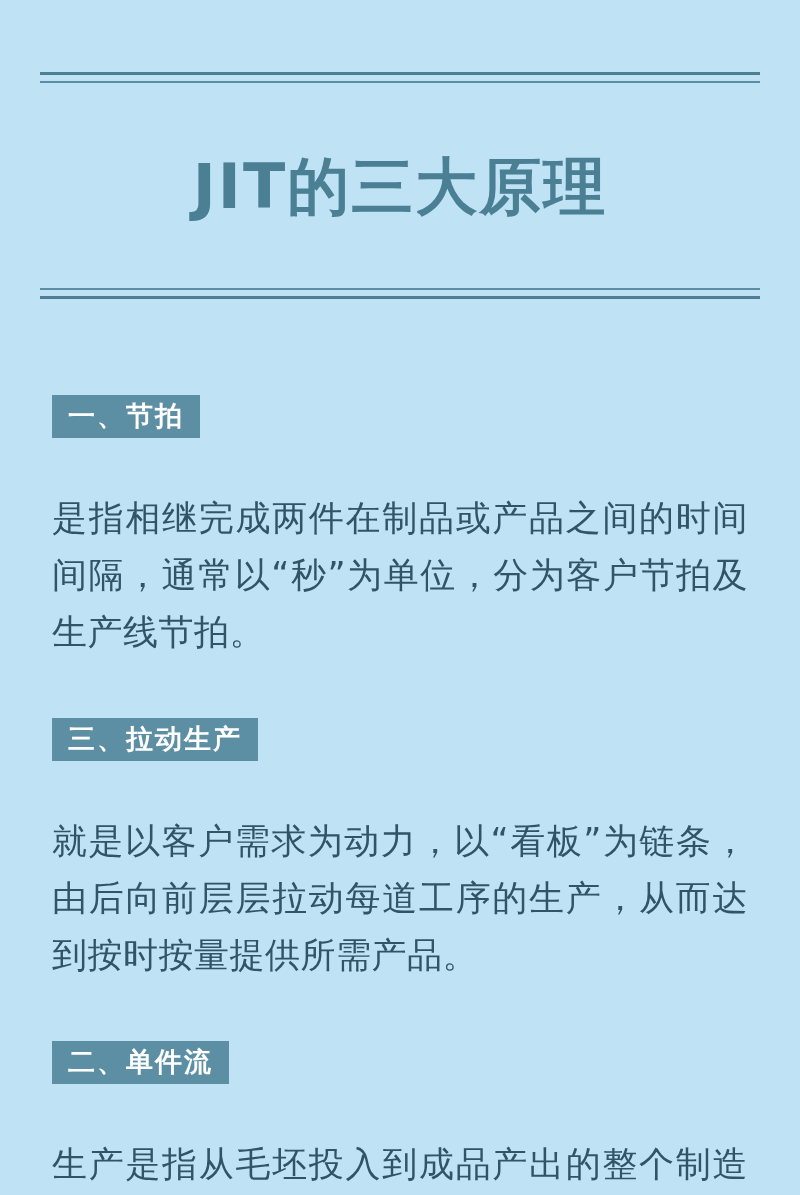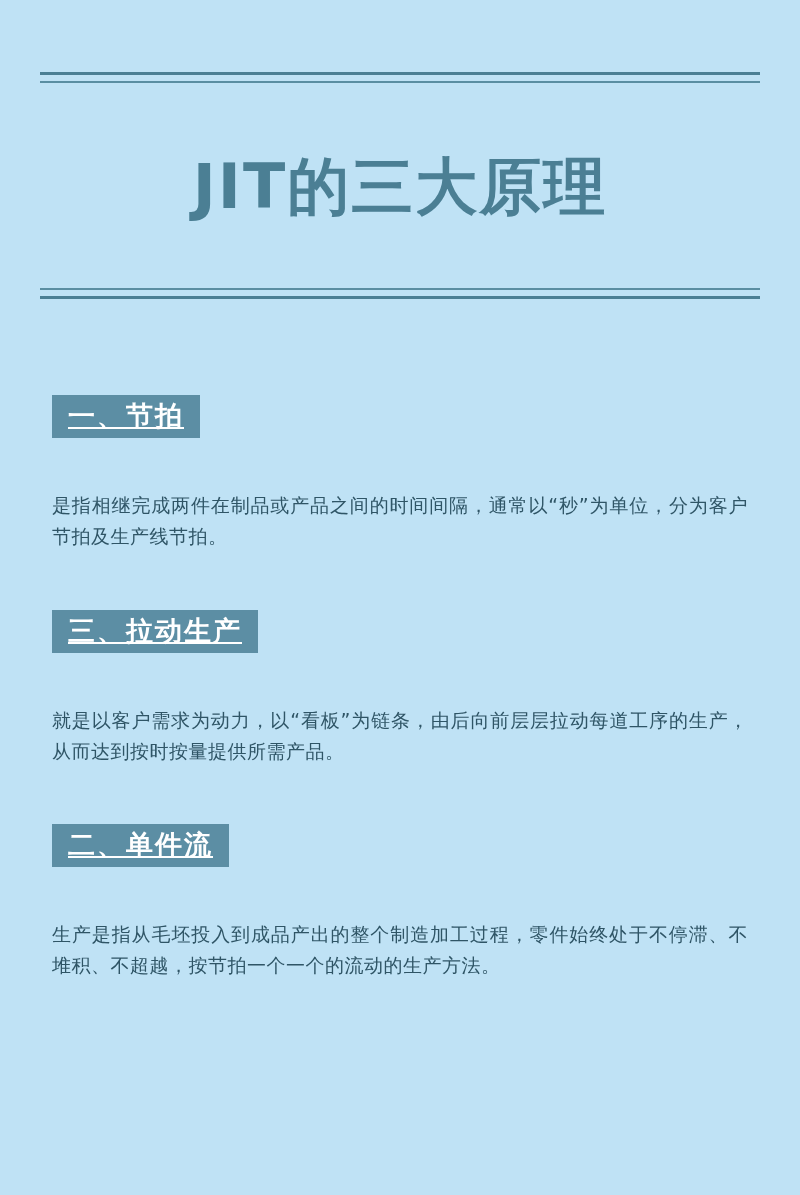--- a/index.html
+++ b/index.html
@@ -67,24 +67,23 @@
     display: inline-block;
     background: #5c8ea4;
     color: #ffffff;
     font-size: 27px;
     font-weight: bold;
     letter-spacing: 2px;
     padding: 7px 16px 9px 16px;
     line-height: 1;
     margin-bottom: 16px;
     font-family: "DejaVu Sans", "Liberation Sans", sans-serif;
-    text-decoration: underline;
   }
   .section-body {
-    font-size: 19px;
+    font-size: 35px;
     line-height: 1.62;
     color: #2f5566;
     letter-spacing: 0.5px;
     text-align: justify;
     font-family: "DejaVu Sans", "Liberation Sans", sans-serif;
     margin-top: 36px;
   }
 </style>
 </head>
 <body>

